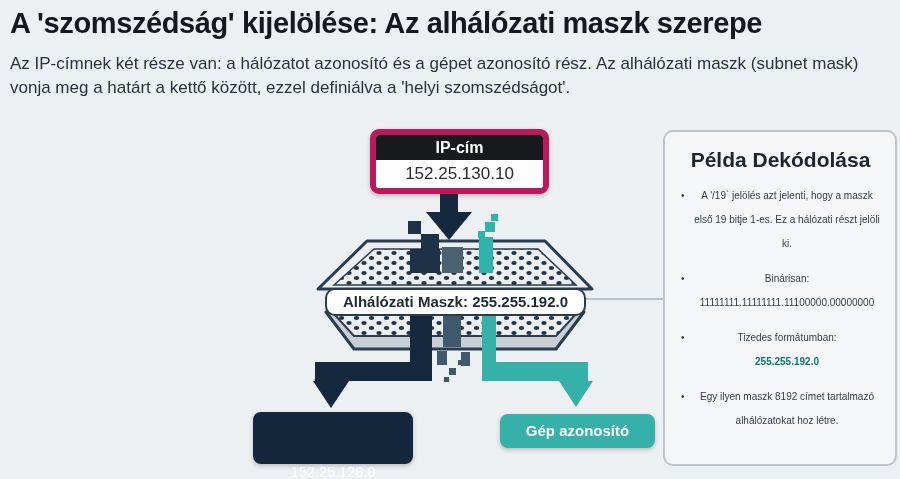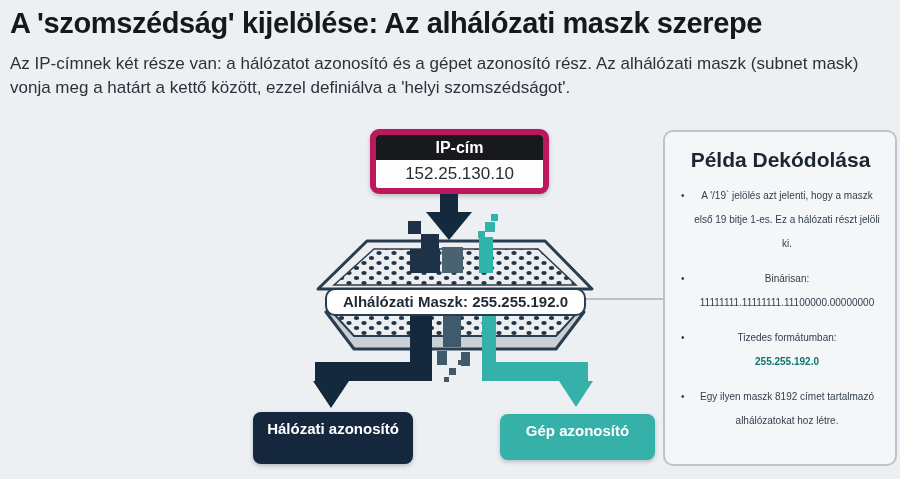--- a/index.html
+++ b/index.html
@@ -50,21 +50,21 @@
 
   
   .result-box{
     position:absolute;z-index:2;border-radius:8px;text-align:center;
     color:#fff;padding-top:7px;box-sizing:border-box;
     box-shadow:0 2px 4px rgba(20,30,45,.25);
   }
   .result-box .box-title{font-size:15px;font-weight:700;line-height:20px;}
   .result-box .box-val{font-size:14.5px;line-height:19px;color:rgba(255,255,255,.93);margin-top:44px;}
   .net-box{left:253px;top:412px;width:160px;height:52px;background:#14273d;}
-  .host-box{left:500px;top:414px;width:155px;height:46px;background:#35b1aa;}
+  .host-box{left:500px;top:414px;width:155px;height:34px;background:#35b1aa;}
 
   
   .panel{
     position:absolute;left:663px;top:130px;width:234px;height:336px;z-index:2;
     background:#f4f6f8;border:2px solid #bcc3ca;border-radius:10px;
     box-sizing:border-box;padding:12px 15px 10px 16px;text-align:center;
   }
   .panel h2{
     margin:4px 0 12px 0;font-size:21px;font-weight:700;color:#1c2530;
   }
@@ -144,21 +144,20 @@
   </svg>
 
   <div class="ip-box">
     <div class="head">IP-cím</div>
     <div class="val">152.25.130.10</div>
   </div>
 
   <div class="mask-band">Alhálózati Maszk: 255.255.192.0</div>
 
   <div class="result-box net-box">
-    <div class="box-title">Hálózati azonosító</div>
     <div class="box-val">152.25.128.0</div>
   </div>
 
   <div class="result-box host-box">
     <div class="box-title">Gép azonosító</div>
     <div class="box-val">0.0.2.10</div>
   </div>
 
   <aside class="panel">
     <h2>Példa Dekódolása</h2>

